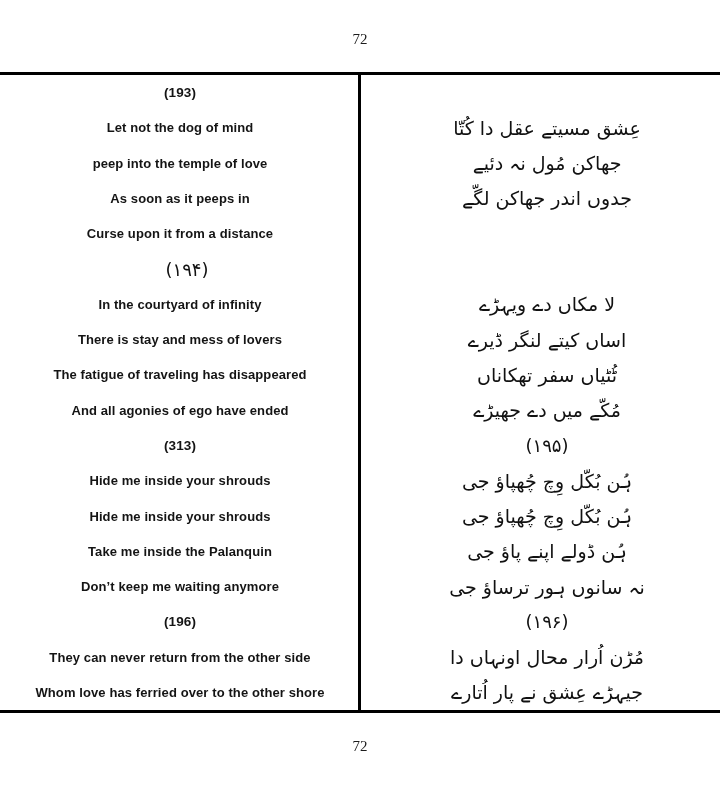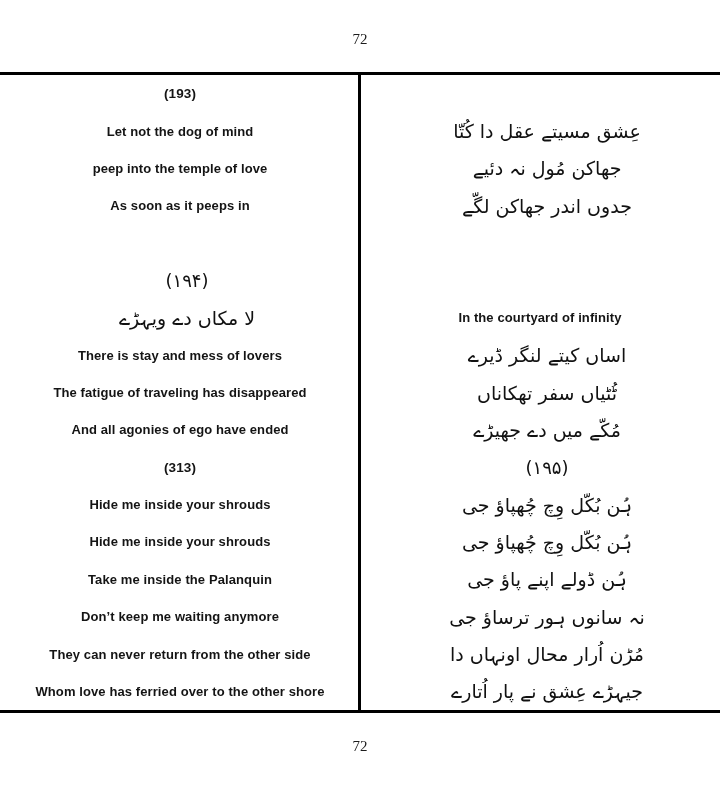--- a/index.html
+++ b/index.html
@@ -98,28 +98,29 @@
   </div>
   <div class="row">
     <div class="cell en">peep into the temple of love</div>
     <div class="cell ur">جھاکن مُول نہ دئیے</div>
   </div>
   <div class="row">
     <div class="cell en">As soon as it peeps in</div>
     <div class="cell ur">جدوں اندر جھاکن لگّے</div>
   </div>
   <div class="row">
+    <div class="cell en">Curse upon it from a distance</div>
   </div>
 
   <div class="row">
     <div class="cell ur num">(۱۹۴)</div>
   </div>
   <div class="row">
+    <div class="cell en">In the courtyard of infinity</div>
     <div class="cell ur">لا مکاں دے ویہڑے</div>
-    <div class="cell en">In the courtyard of infinity</div>
   </div>
   <div class="row">
     <div class="cell en">There is stay and mess of lovers</div>
     <div class="cell ur">اساں کیتے لنگر ڈیرے</div>
   </div>
   <div class="row">
     <div class="cell en">The fatigue of traveling has disappeared</div>
     <div class="cell ur">ٹُٹیاں سفر تھکاناں</div>
   </div>
   <div class="row">
@@ -142,20 +143,24 @@
   <div class="row">
     <div class="cell en">Take me inside the Palanquin</div>
     <div class="cell ur">ہُن ڈولے اپنے پاؤ جی</div>
   </div>
   <div class="row">
     <div class="cell en">Don’t keep me waiting anymore</div>
     <div class="cell ur">نہ سانوں ہور ترساؤ جی</div>
   </div>
 
   <div class="row">
+    <div class="cell en num">(196)</div>
+    <div class="cell ur num">(۱۹۶)</div>
+  </div>
+  <div class="row">
     <div class="cell en">They can never return from the other side</div>
     <div class="cell ur">مُڑن اُرار محال اونہاں دا</div>
   </div>
   <div class="row">
     <div class="cell en">Whom love has ferried over to the other shore</div>
     <div class="cell ur">جیہڑے عِشق نے پار اُتارے</div>
   </div>
 </div>
 
 <div class="page-number bottom">72</div>

